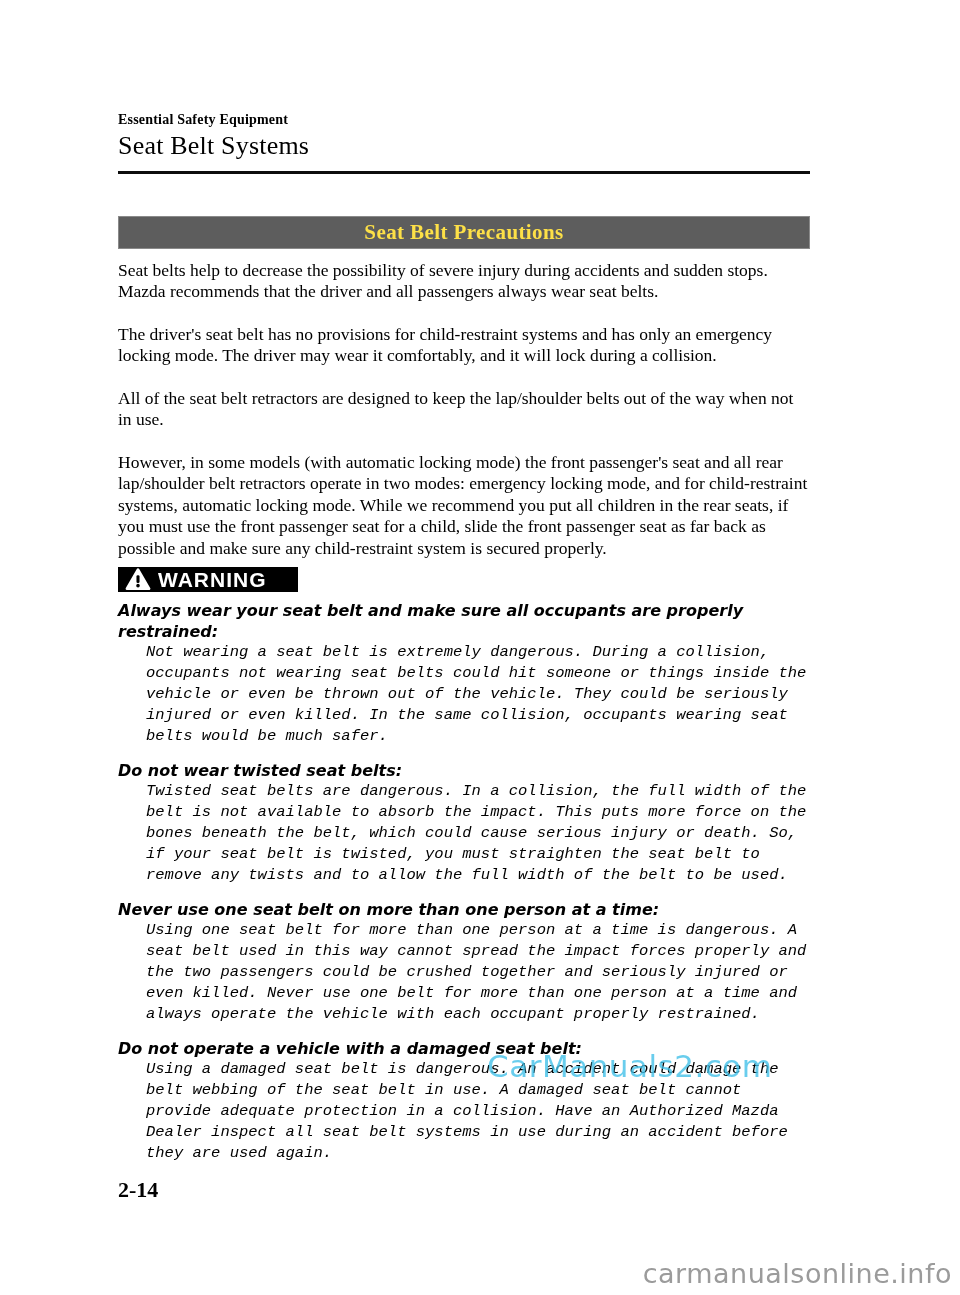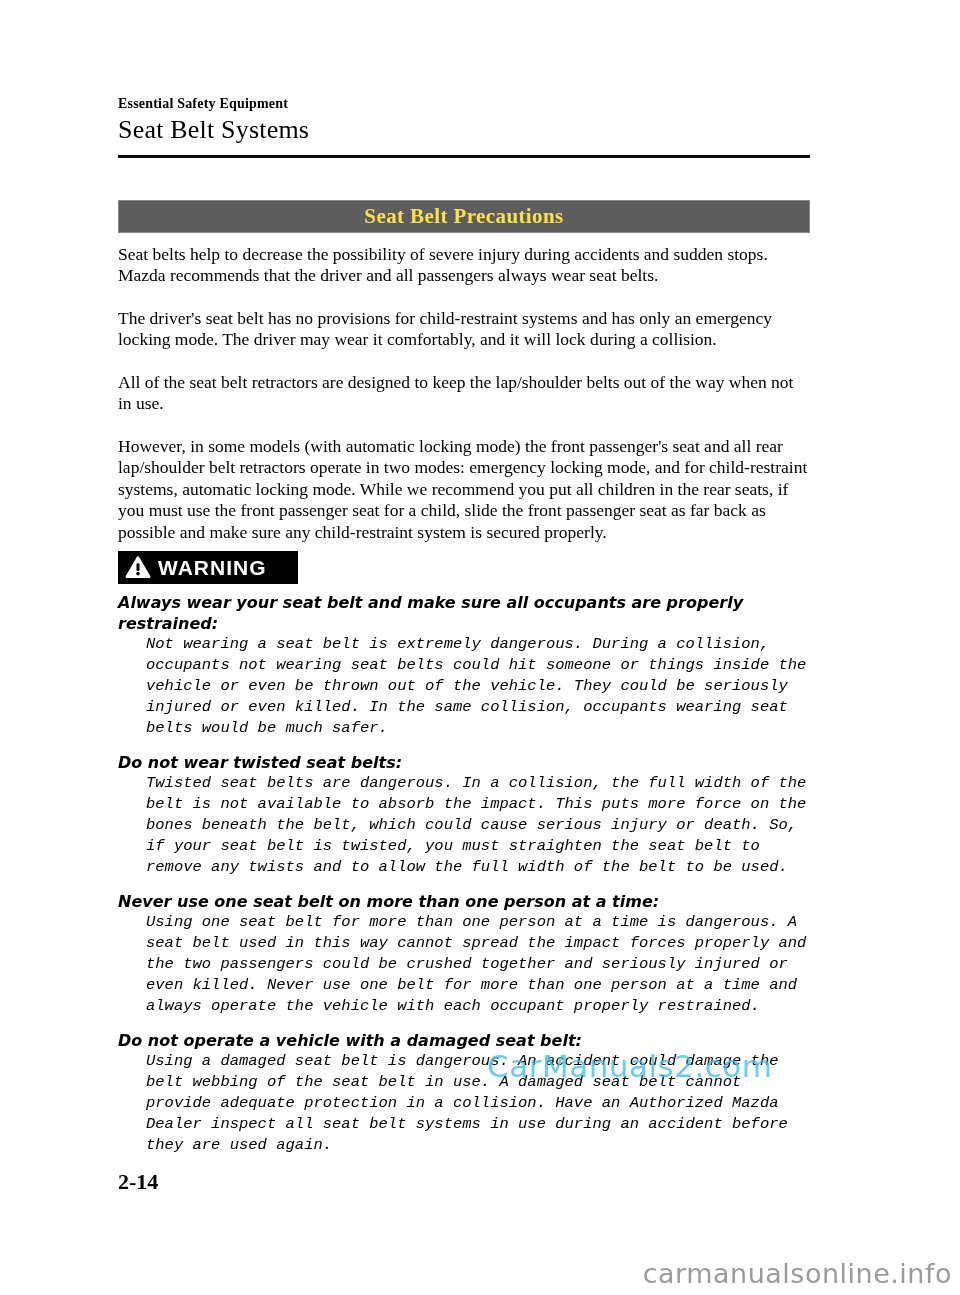--- a/index.html
+++ b/index.html
@@ -9,21 +9,21 @@
     width: 960px;
     height: 1295px;
     background: #ffffff;
     overflow: hidden;
     font-family: "Liberation Serif", serif;
     color: #000;
   }
   .content {
     position: absolute;
     left: 118px;
-    top: 96px;
+    top: 112px;
     width: 692px;
   }
   .chapter {
     font-size: 14px;
     font-weight: bold;
     line-height: 1.15;
     letter-spacing: 0.2px;
   }
   .title {
     font-size: 26px;
@@ -55,21 +55,21 @@
   .paragraphs { margin-top: 11px; }
   .para {
     font-size: 17.5px;
     line-height: 21.5px;
     margin-bottom: 21px;
     text-align: left;
   }
   .warning-banner {
     margin-top: -13px;
     width: 180px;
-    height: 33px;
+    height: 25px;
     background: #000000;
     display: flex;
     align-items: center;
     padding-left: 7px;
     gap: 7px;
   }
   .warning-icon { width: 26px; height: 23px; display: block; }
   .warning-word {
     color: #ffffff;
     font-family: "Liberation Sans", sans-serif;

